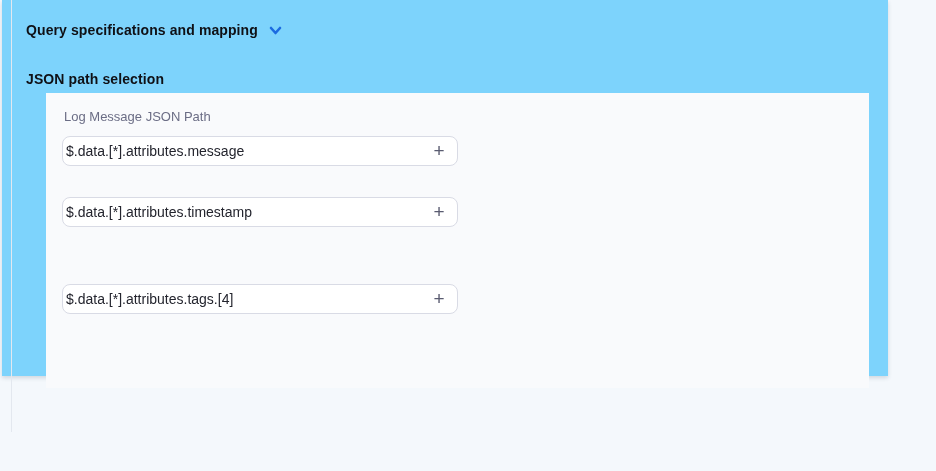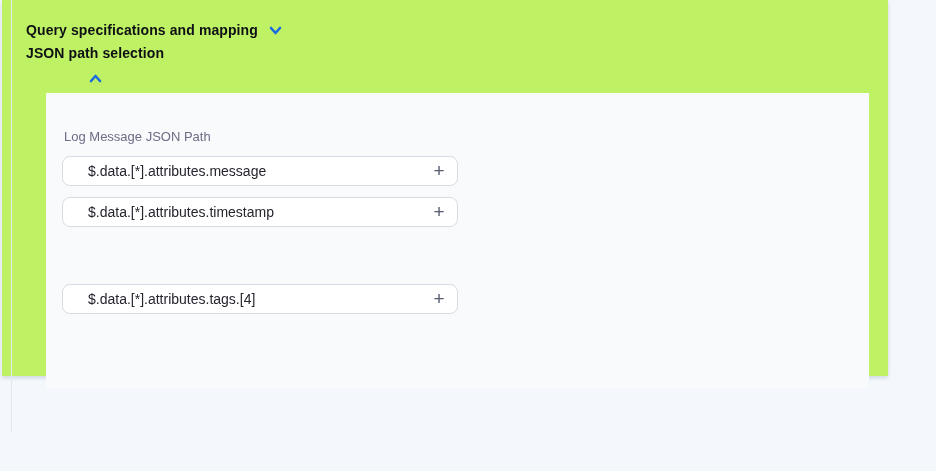--- a/index.html
+++ b/index.html
@@ -6,21 +6,21 @@
   html, body {
     width: 936px; height: 471px;
     font-family: "Liberation Sans", sans-serif;
     background: #f4f8fc;
     overflow: hidden;
   }
   .card {
     position: absolute;
     left: 2px; top: 0;
     width: 886px; height: 376px;
-    background: #bef264;
+    background: #7dd3fc;
     box-shadow: 0 2px 4px rgba(45, 65, 95, 0.18);
   }
   .v-divider {
     position: absolute;
     left: 9px; top: 0;
     width: 1px; height: 432px;
     background: #e3e8ef;
   }
   .section-header {
     position: absolute;
@@ -46,32 +46,31 @@
     width: 823px; height: 295px;
     background: #f9fafc;
   }
   .field { position: absolute; left: 16px; width: 396px; }
   .field .label {
     display: block;
     margin-left: 2px;
     margin-bottom: 12px;
     font-size: 13px;
     color: #6b6d85;
-    margin-top: 20px;
   }
   .input-wrap {
     position: relative;
     width: 396px; height: 30px;
   }
   .input-wrap input {
     width: 100%; height: 100%;
     border: 1px solid #d9dbe5;
     border-radius: 8px;
     background: #ffffff;
-    padding: 0 36px 0 25px;
+    padding: 0 36px 0 3px;
     font-family: "Liberation Sans", sans-serif;
     font-size: 14px;
     color: #24252e;
     outline: none;
   }
   .plus-btn {
     position: absolute;
     right: 8px; top: 0;
     height: 100%;
     width: 22px;
@@ -93,21 +92,21 @@
 
   <div class="section-header" style="top: 22px;">
     <span class="title">Query specifications and mapping</span>
     <span class="chev">
       <svg width="15" height="15" viewBox="0 0 15 15" fill="none">
         <polyline points="3,5 7.5,10 12,5" stroke="#1c6be0" stroke-width="2.6" stroke-linecap="round" stroke-linejoin="round"></polyline>
       </svg>
     </span>
   </div>
 
-  <div class="section-header" style="top: 45px; flex-direction: column;">
+  <div class="section-header" style="top: 71px; flex-direction: column;">
     <span class="title">JSON path selection</span>
     <span class="chev">
       <svg width="15" height="15" viewBox="0 0 15 15" fill="none">
         <polyline points="3,10 7.5,5 12,10" stroke="#1c6be0" stroke-width="2.6" stroke-linecap="round" stroke-linejoin="round"></polyline>
       </svg>
     </span>
   </div>
 
   <div class="panel">
 

